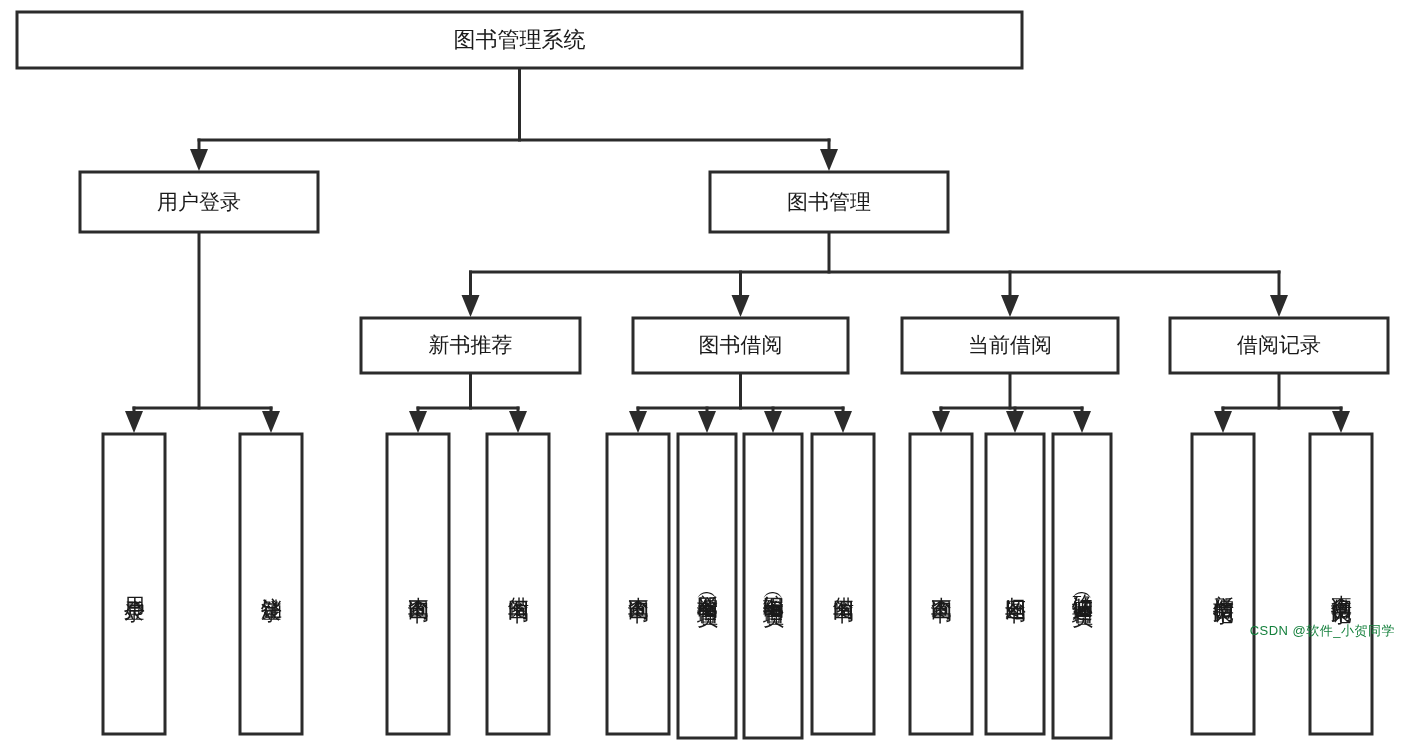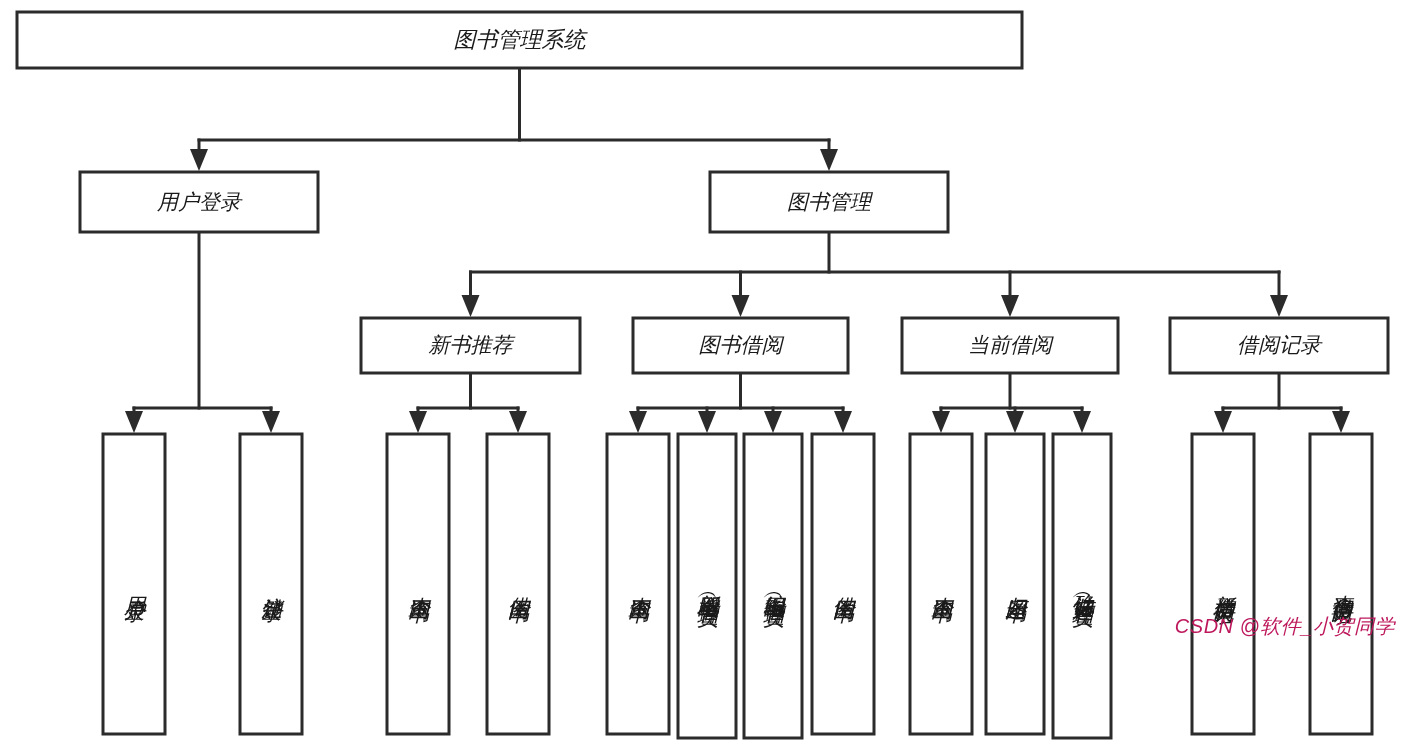--- a/index.html
+++ b/index.html
@@ -11,21 +11,20 @@
     width: 1405px;
     height: 747px;
     font-family: "Liberation Sans", "DejaVu Sans", sans-serif;
     overflow: hidden;
   }
   #diagram-root {
     position: relative;
     width: 1405px;
     height: 644px;
     background: #ffffff;
-    font-style: italic;
   }
   svg.canvas {
     position: absolute;
     left: 0;
     top: 0;
     width: 1405px;
     height: 747px;
   }
   .node-rect {
     fill: #ffffff;
@@ -71,22 +70,22 @@
     line-height: 1.18;
     color: #1a1a1a;
     letter-spacing: 2px;
     white-space: nowrap;
   }
   .watermark {
     position: absolute;
     right: 10px;
     bottom: 4px;
     font-family: "Liberation Sans", "DejaVu Sans", sans-serif;
-    font-size: 20px;
-    color: #be185d;
+    font-size: 13px;
+    color: #15803d;
     letter-spacing: 0.5px;
     white-space: nowrap;
     text-align: center;
   }
 </style>
 </head>
 <body>
 
 <div id="diagram-root">
 

